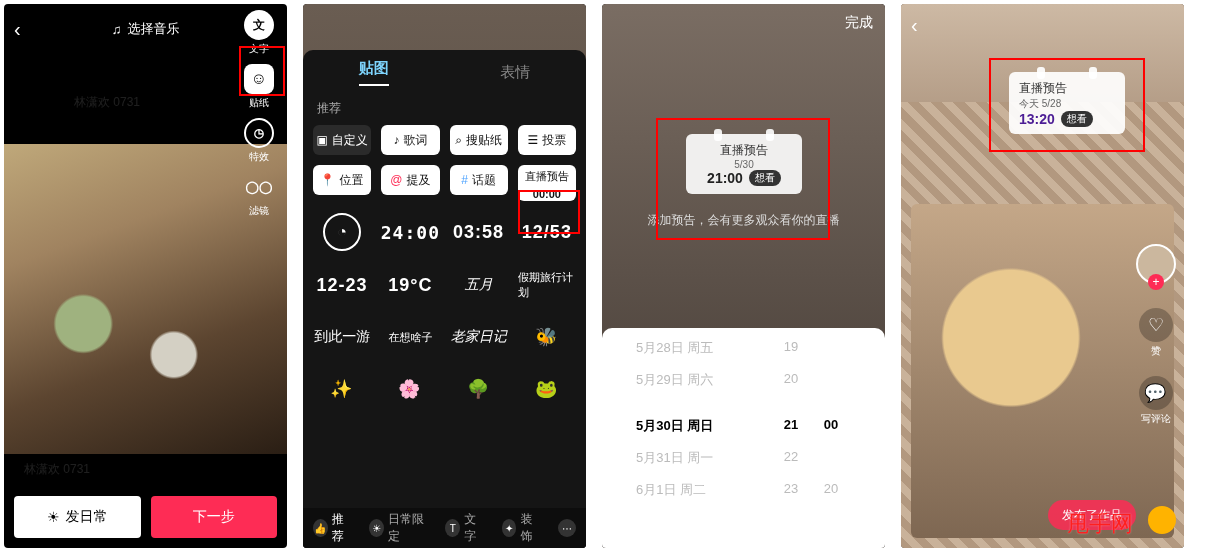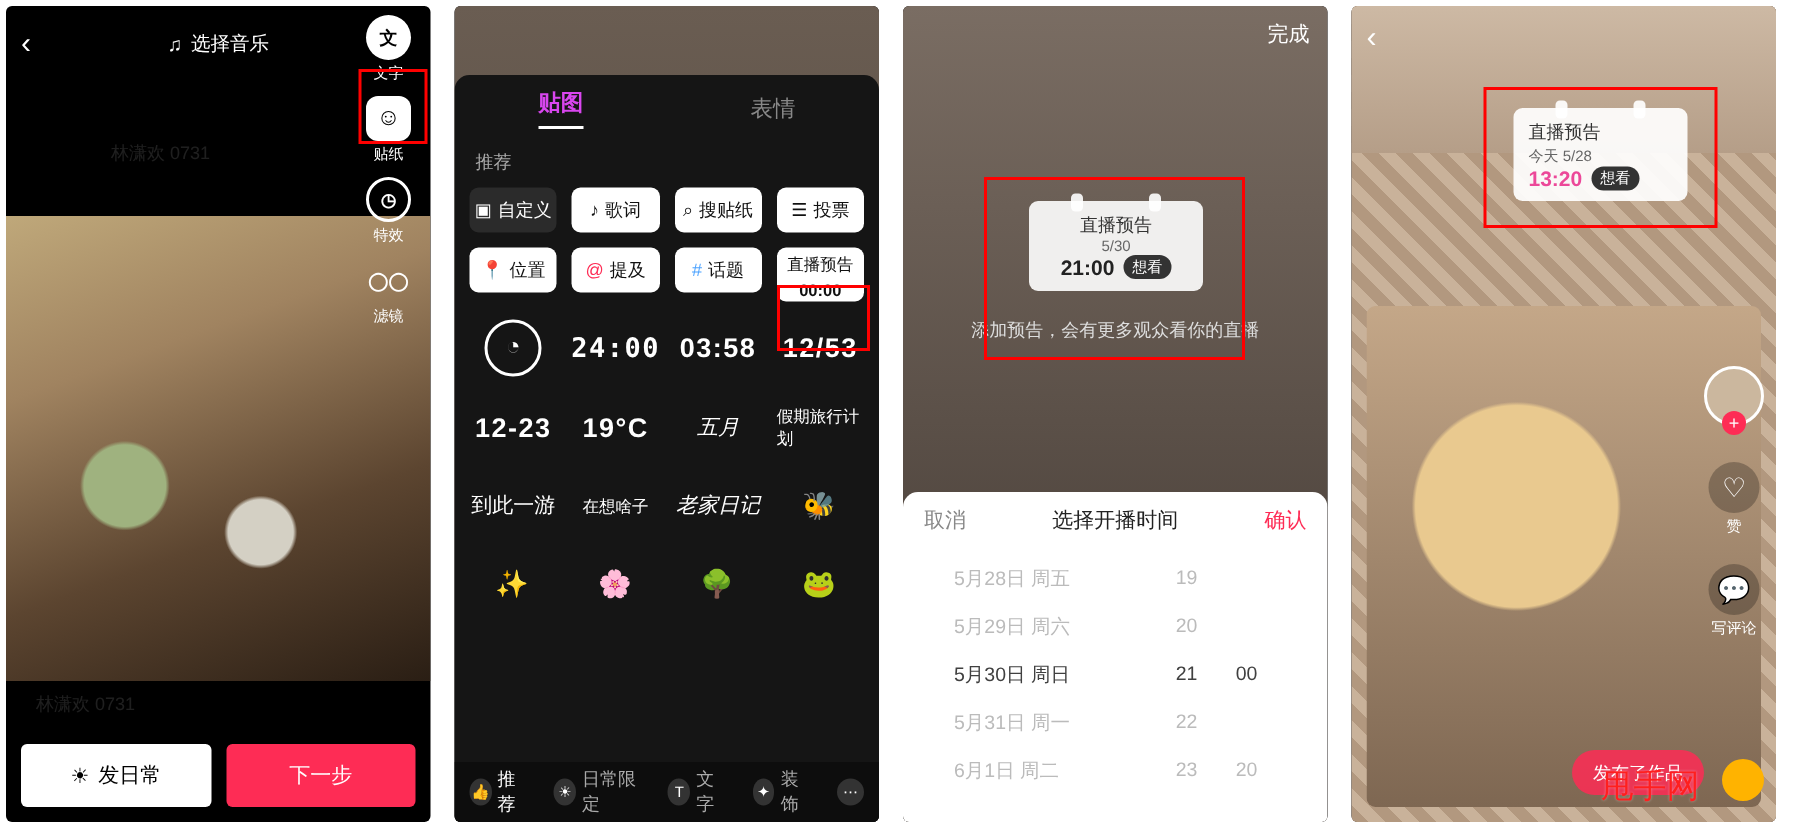--- a/index.html
+++ b/index.html
@@ -81,21 +81,21 @@
   }
   .s2-panel {
     position:absolute; left:0; right:0; top:46px; bottom:0;
     background:#151515; border-radius:10px 10px 0 0;
     color:#fff;
   }
   .s2-tabs {
     display:flex; height:44px; align-items:center; justify-content:space-around;
     font-size:15px; color:#888;
   }
-  .s2-tabs .active { color:#d946ef; font-weight:600; border-bottom:2px solid #fff; padding-bottom:6px;}
+  .s2-tabs .active { color:#7dd3fc; font-weight:600; border-bottom:2px solid #fff; padding-bottom:6px;}
   .s2-rec {
     padding:6px 14px 0; font-size:12px; color:#aaa;
   }
   .chip-grid {
     padding:8px 10px; display:grid; grid-template-columns:repeat(4,1fr);
     gap:10px;
   }
   .chip {
     height:30px; background:#fff; color:#111; border-radius:6px;
     display:flex; align-items:center; justify-content:center; gap:4px;
@@ -152,40 +152,40 @@
     position:absolute; left:0; right:0; bottom:0; height:220px;
     background:#fff; border-radius:10px 10px 0 0; color:#333;
   }
   .s3-sheet-hd{ display:flex; justify-content:space-between; padding:10px 14px; font-size:14px;}
   .s3-cancel{ color:#888;}
   .s3-title{ color:#222; font-weight:500;}
   .s3-ok{ color:#fe2c55;}
   .s3-rows{ padding:4px 0;}
   .s3-row{ display:flex; justify-content:space-between; padding:7px 34px; font-size:13px; color:#bbb;}
   .s3-row .d{ flex:1.4;} .s3-row .h{ width:40px; text-align:center;} .s3-row .m{ width:40px; text-align:center;}
-  .s3-row.sel{ color:#404040; font-weight:400;}
+  .s3-row.sel{ color:#000000; font-weight:700;margin-top:14px;}
   
   .s4-bg{ position:absolute; inset:0; background:
     linear-gradient(#cdb9a4 0%, #b59e88 18%, transparent 18%),
     repeating-linear-gradient(45deg,#b2987f 0 8px,#c9b29a 8px 16px) ,
     #a68d76;}
   .s4-back{ position:absolute; top:10px; left:10px; color:#fff; font-size:20px;}
   .s4-card{
     position:absolute; left:108px; top:68px; width:116px; height:62px;
     background:rgba(255,255,255,0.92); border-radius:6px;
     display:flex; flex-direction:column; align-items:flex-start; justify-content:center;
     padding:0 10px; font-size:11px; color:#666;
   }
   .s4-card::before,.s4-card::after{
     content:""; position:absolute; top:-5px; width:8px;height:12px;background:rgba(255,255,255,0.92);border-radius:3px;
   }
   .s4-card::before{left:28px;} .s4-card::after{right:28px;}
   .s4-card .title{ color:#333; font-size:12px; font-weight:500;}
   .s4-card .row{display:flex; gap:6px; align-items:center;}
-  .s4-card .time{ color:#ec4899; font-size:14px; font-weight:700;}
+  .s4-card .time{ color:#4c1d95; font-size:14px; font-weight:700;}
   .s4-card .pill{ background:#333; color:#fff; border-radius:10px; padding:1px 6px; font-size:10px;}
   .s4-highlight{ position:absolute; left:88px; top:54px; width:156px; height:94px; border:2px solid #ff0000; pointer-events:none;}
   .s4-cat{
     position:absolute; left:10px; right:10px; top:200px; bottom:10px;
     background:radial-gradient(circle at 38% 40%, #e9c98f 0 26%, transparent 27%),
                linear-gradient(#c4a788,#7e6752);
     border-radius:6px;
   }
   .s4-side{
     position:absolute; right:8px; top:240px; width:40px;
@@ -350,25 +350,20 @@
     <div style="font-size:10px">5/30</div>
     <div class="row">
       <span class="time">21:00</span>
       <span class="pill">想看</span>
     </div>
   </div>
   <div class="s3-hint">添加预告，会有更多观众看你的直播</div>
   <div class="s3-highlight"></div>
 
   <div class="s3-sheet">
-    <div class="s3-sheet-hd">
-      <span class="s3-cancel">取消</span>
-      <span class="s3-title">选择开播时间</span>
-      <span class="s3-ok">确认</span>
-    </div>
     <div class="s3-rows" id="s3-rows">
         <div class="s3-row">
           <span class="d">5月28日 周五</span>
           <span class="h">19</span>
           <span class="m"></span>
         </div>
         <div class="s3-row">
           <span class="d">5月29日 周六</span>
           <span class="h">20</span>
           <span class="m"></span>

